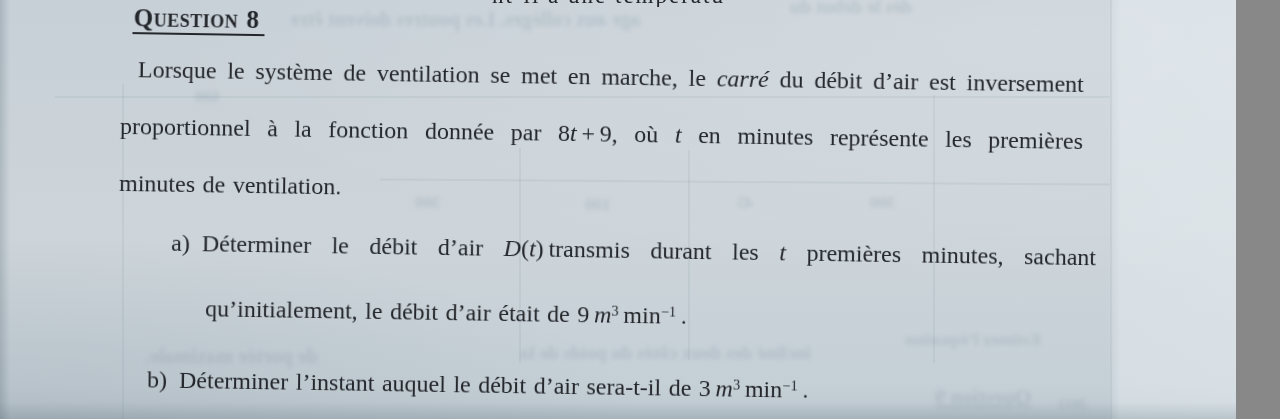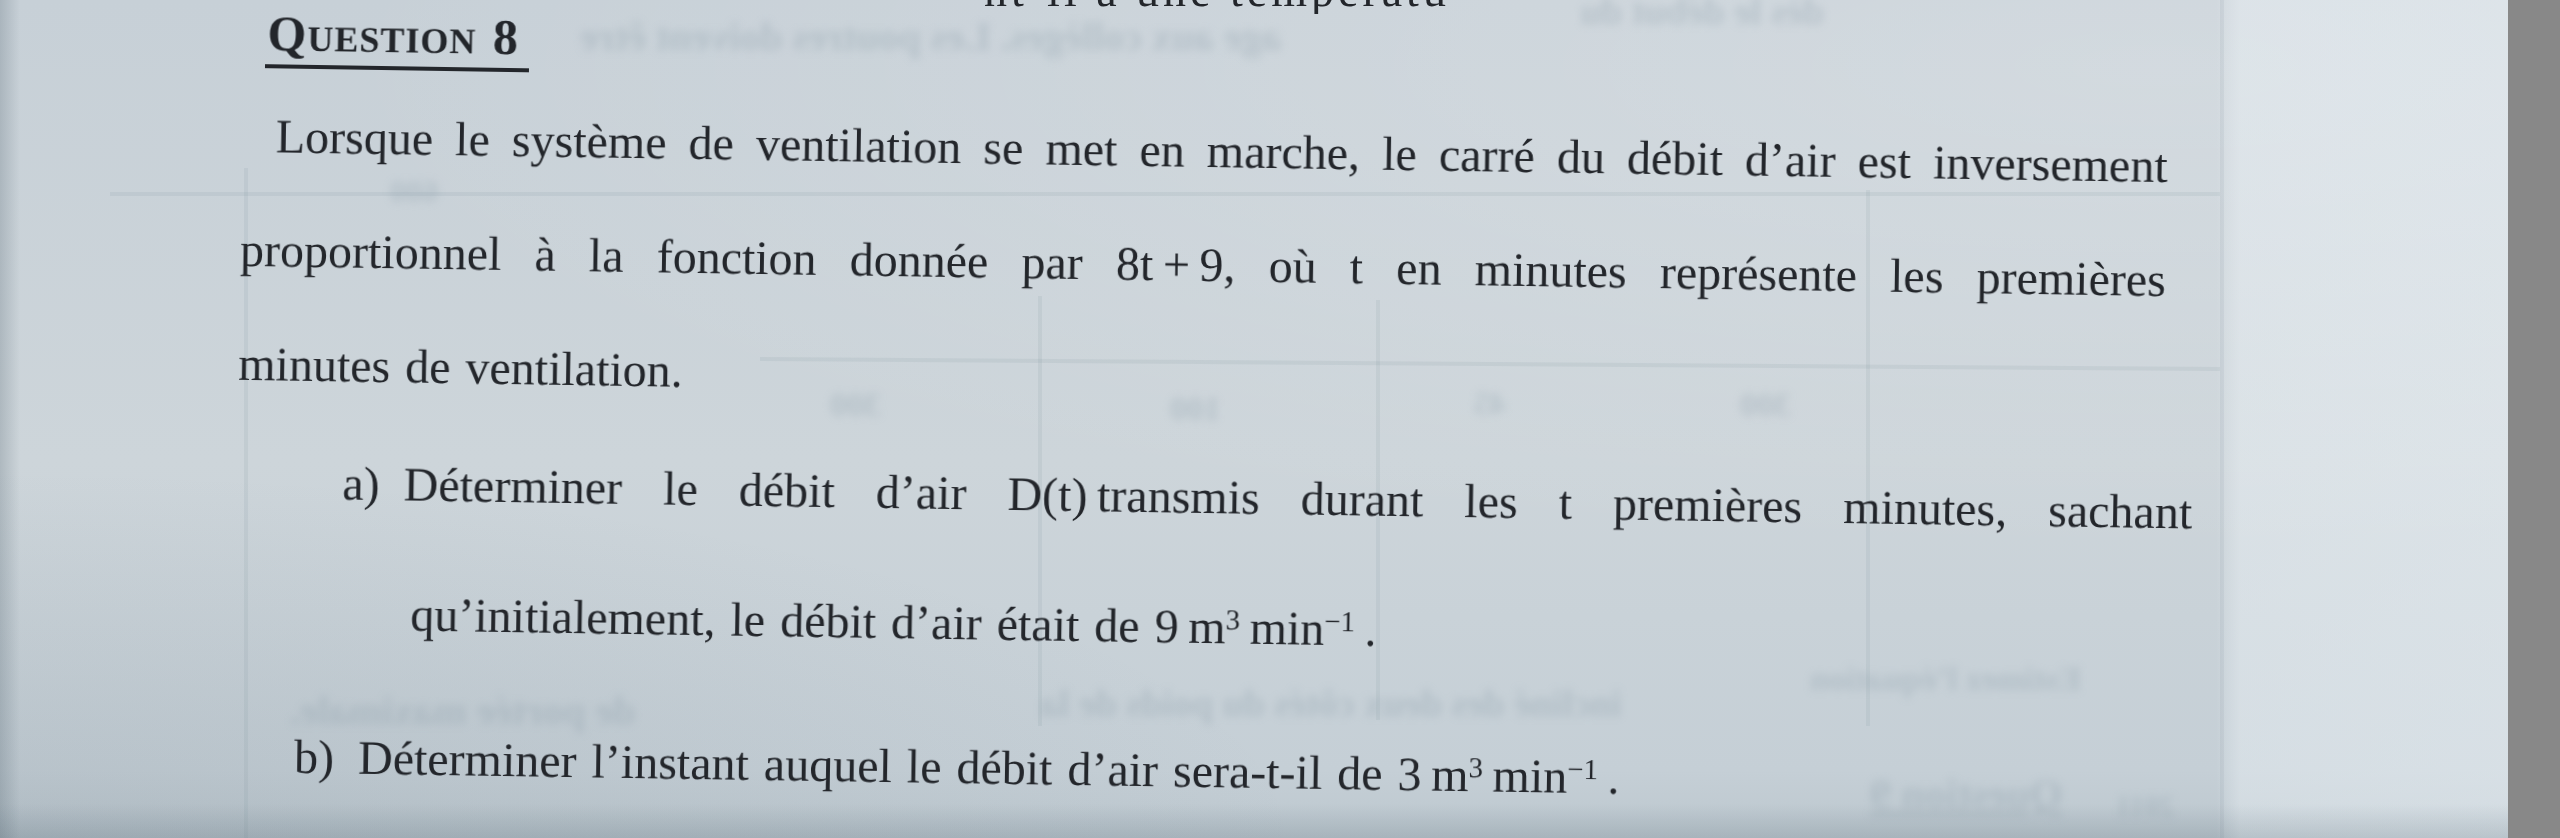--- a/index.html
+++ b/index.html
@@ -5,21 +5,20 @@
   html,body{margin:0;padding:0;background:#888;}
   .page{
     position:relative;
     width:1236px;height:419px;
     overflow:hidden;
     font-family:"Liberation Serif","DejaVu Serif",serif;
     background:
       radial-gradient(120% 95% at 86% 8%, rgba(255,255,255,.20), rgba(255,255,255,0) 62%),
       radial-gradient(95% 80% at 0% 100%, rgba(70,88,100,.12), rgba(0,0,0,0) 55%),
       linear-gradient(180deg,#c7d0d7 0%,#cdd5da 55%,#c5cfd6 92%,#bcc7ce 100%);
-    padding-left: 18px;
   }
   .left-edge-shade{position:absolute;left:0;top:0;width:10px;height:100%;
     background:linear-gradient(90deg,rgba(66,84,96,.22),rgba(0,0,0,0));}
   .right-bright-band{position:absolute;left:1108px;top:0;width:172px;height:100%;
     background:linear-gradient(90deg,rgba(238,244,248,0) 0,rgba(238,244,248,.40) 12px,rgba(238,244,248,.46) 100%);}
   .right-seam{position:absolute;left:1110px;top:0;width:2px;height:100%;
     background:rgba(124,142,154,.14);}
   .bottom-shade{position:absolute;left:0;bottom:0;width:100%;height:17px;
     background:linear-gradient(180deg,rgba(0,0,0,0),rgba(84,103,116,.20));}
 
@@ -38,21 +37,21 @@
 
   
   .content{position:absolute;left:0;top:0;width:1280px;height:419px;
     transform:rotate(0.9deg);transform-origin:0 0;
     color:#23262b;font-size:24px;filter:blur(.25px);word-spacing:1.5px;}
   .content .line{position:absolute;white-space:nowrap;}
   .content .jl{white-space:normal;text-align:justify;text-align-last:justify;}
   .heading{position:absolute;left:133px;top:2px;font-weight:bold;font-size:25px;
     font-variant:small-caps;letter-spacing:.5px;
     border-bottom:2.5px solid #23262b;padding:0 5px 0 1px;}
-  .it{}
+  .it{font-style:italic;}
   sup{font-size:.60em;line-height:0;position:relative;top:.12em;}
   .l1{left:122px;top:54px;width:963px;text-indent:17px;}
   .l2{left:122px;top:111px;width:963px;}
   .l3{left:122px;top:168px;}
   .a1{left:175px;top:227px;width:925px;}
   .a2{left:210px;top:292px;}
   .b1{left:153px;top:364px;}
 </style>
 </head>
 <body>

